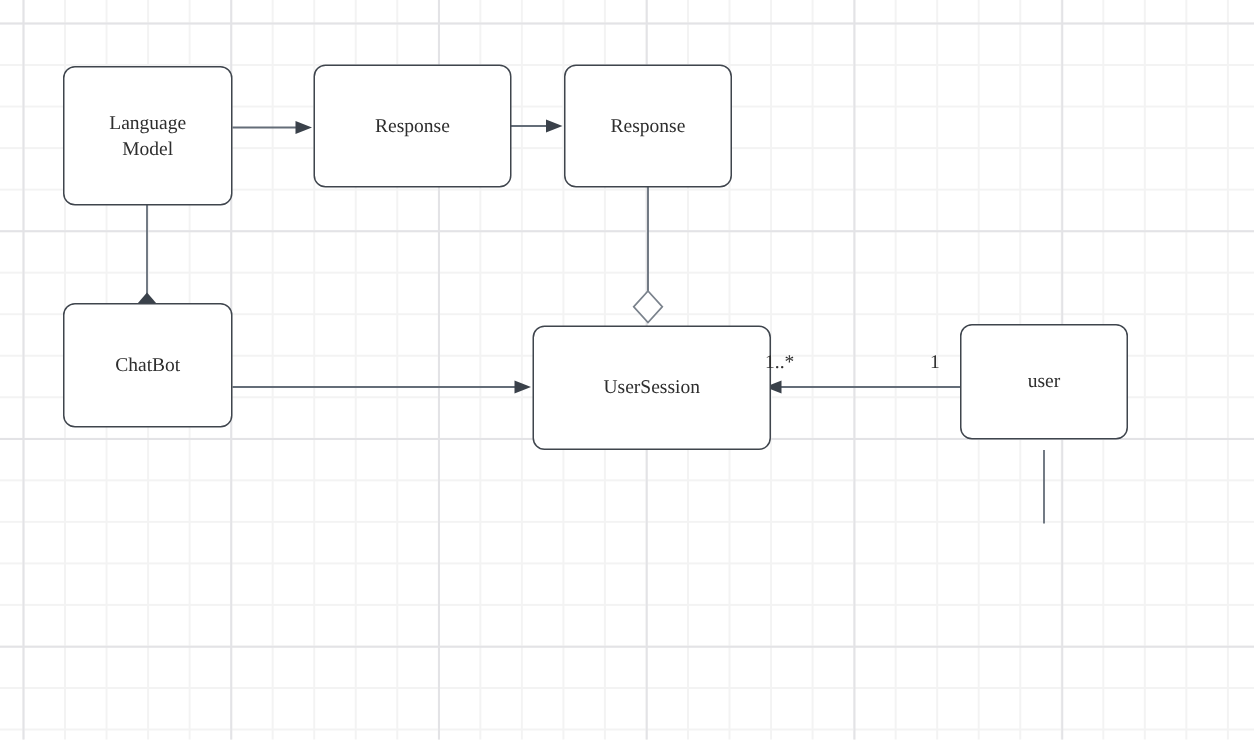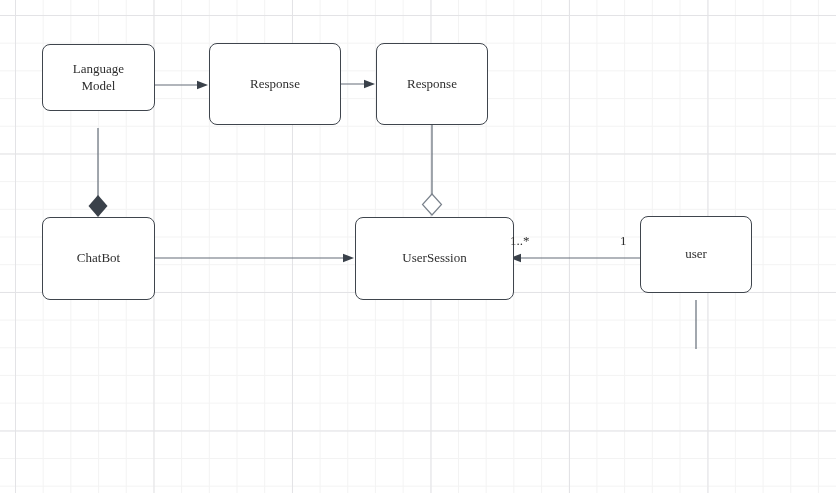--- a/index.html
+++ b/index.html
@@ -35,24 +35,24 @@
     display: flex;
     align-items: center;
     justify-content: center;
     text-align: center;
     font-size: 13px;
     line-height: 1.25;
     color: #2e2e2e;
     padding: 0 14px;
     cursor: default;
   }
-  .node-language-model { left: 42px;  top: 44px;  width: 113px; height: 67px; padding: 0 22px; }
+  .node-language-model { left: 42px;  top: 44px;  width: 113px; height: 93px; padding: 0 22px; }
   .node-response       { left: 209px; top: 43px;  width: 132px; height: 82px; }
   .node-message        { left: 376px; top: 43px;  width: 112px; height: 82px; }
-  .node-chatbot        { left: 42px;  top: 217px; width: 113px; height: 83px; }
+  .node-chatbot        { left: 42px;  top: 202px; width: 113px; height: 83px; }
   .node-user-session   { left: 355px; top: 217px; width: 159px; height: 83px; }
   .node-user           { left: 640px; top: 216px; width: 112px; height: 77px; }
   .node-preference     { left: 646px; top: 349px; width: 113px; height: 83px; }
   .edge-label {
     position: absolute;
     font-size: 13px;
     color: #2e2e2e;
     background: transparent;
     white-space: nowrap;
   }

